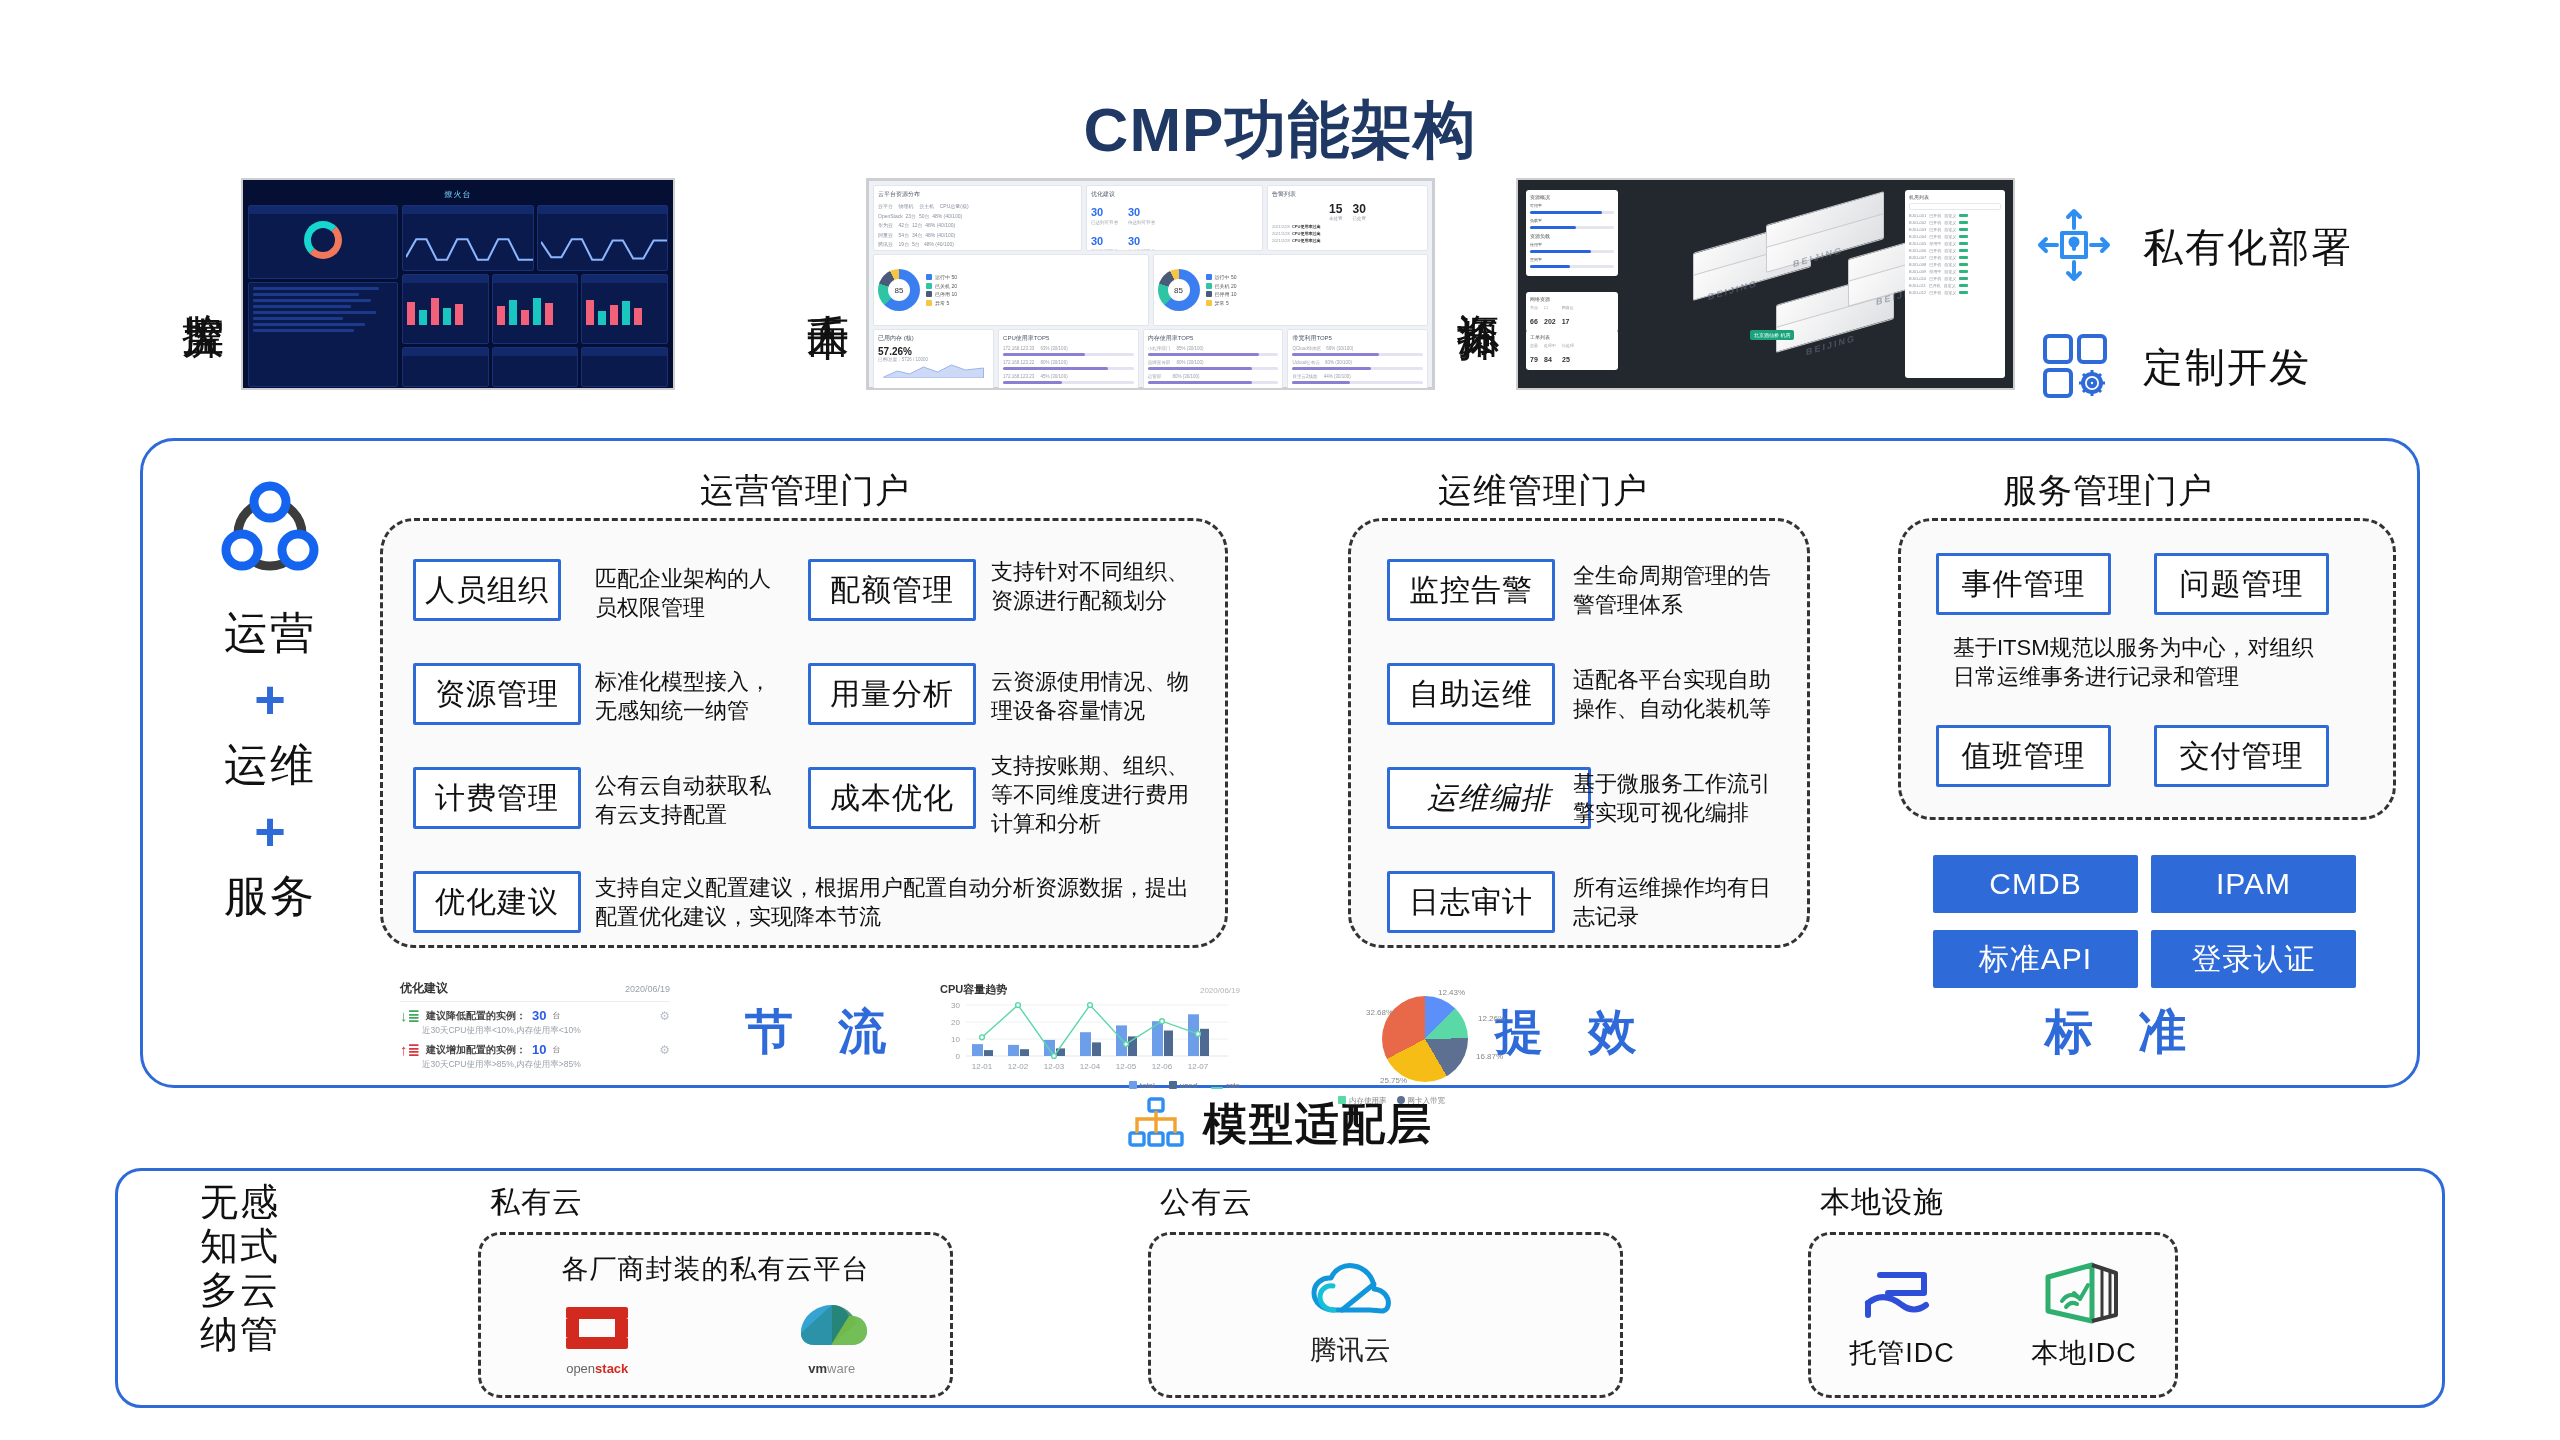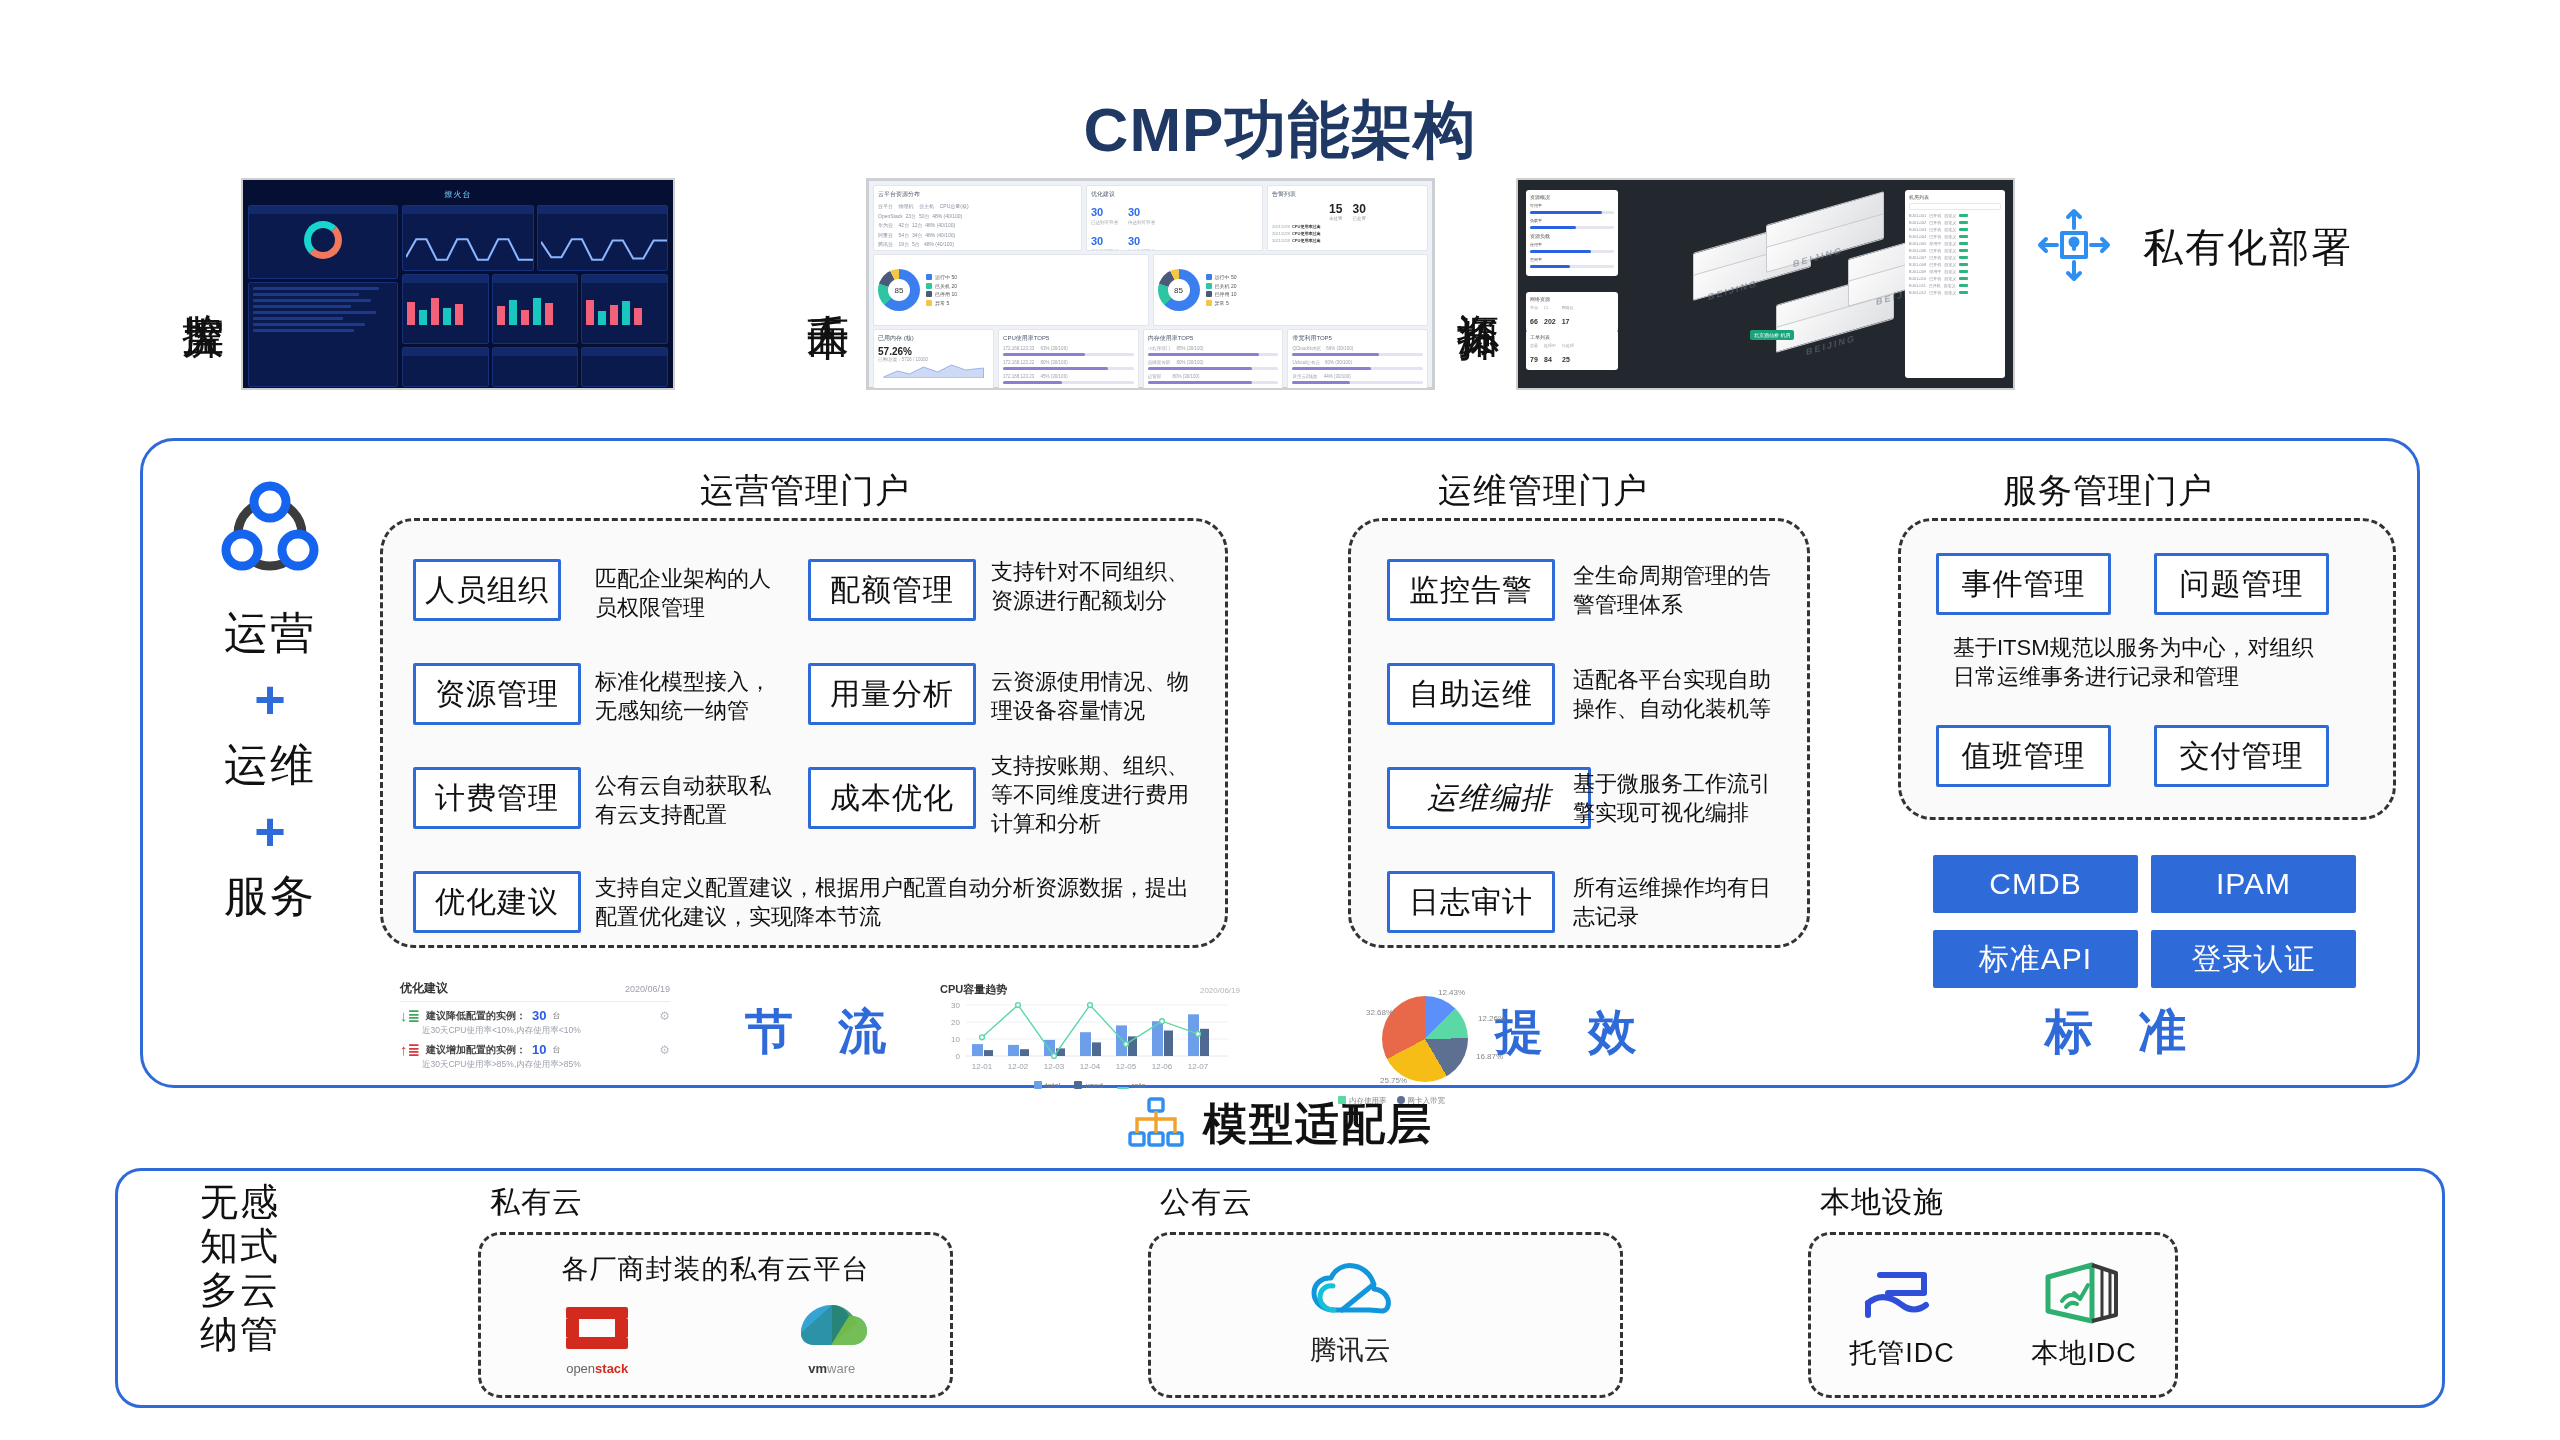--- a/index.html
+++ b/index.html
@@ -126,21 +126,21 @@
   .wg-val { font-size:13px; color:#2b5ce6; font-weight:bold; }
   .wg-unit{ font-size:8px; color:#777; }
   .wg-sub { font-size:8.5px; color:#9aa0aa; margin:0 0 5px 22px;}
   .gear { margin-left:auto; color:#b9bec7; font-size:12px; }
   .arrow-ico { font-size:15px; font-weight:bold; line-height:1; }
 
   .chart-box { position:absolute; }
   .cb-title { font-size:11px; font-weight:bold; color:#333; }
   .cb-date { font-size:8px; color:#b0b4bb; }
   .axis-lbl { font-size:8px; fill:#9aa0aa; }
-  .cb-legend { display:flex; gap:14px; justify-content:center; font-size:8px; color:#777; margin-top:2px;}
+  .cb-legend { display:flex; gap:14px; justify-content:flex-end; font-size:8px; color:#777; margin-top:2px;}
   .lg-sw { width:8px;height:8px;display:inline-block;margin-right:3px;border-radius:1px;vertical-align:-1px;}
 
   .pie-box { position:absolute; }
   .pie { width:86px;height:86px;border-radius:50%;
     background: conic-gradient(#5b8ff9 0 12.43%, #5ad8a6 12.43% 24.69%, #5d7092 24.69% 41.56%, #f6bd16 41.56% 67.31%, #e8684a 67.31% 100%);}
   .pie-lbl { position:absolute; font-size:8px; color:#888; }
   .pie-legend { font-size:7.5px; color:#888; display:flex; gap:10px; margin-top:4px; }
 
   
   .adapter { position:absolute; left:0; top:1095px; width:2560px; display:flex; align-items:center; justify-content:center; gap:18px; }
@@ -534,20 +534,35 @@
           <path d="M39 22 V5 M33 11 l6-6 6 6"></path>
           <path d="M39 56 V73 M33 67 l6 6 6-6"></path>
           <path d="M22 39 H5 M11 33 l-6 6 6 6"></path>
           <path d="M56 39 H73 M67 33 l6 6 -6 6"></path>
         </g>
       </svg>
     </span>
     <span class="feat-label">私有化部署</span>
   </div>
 
+  <div class="feat" style="left:2035px; top:326px;">
+    <span>
+      <svg width="78" height="78" viewBox="0 0 78 78">
+        <g stroke="#2f6ad9" stroke-width="4" fill="none">
+          <rect x="10" y="10" width="26" height="26" rx="4"></rect>
+          <rect x="44" y="10" width="26" height="26" rx="4"></rect>
+          <rect x="10" y="44" width="26" height="26" rx="4"></rect>
+          <circle cx="57" cy="57" r="9"></circle>
+          <circle cx="57" cy="57" r="3.2"></circle>
+          <path d="M57 44 v4 M57 66 v4 M44 57 h4 M66 57 h4 M48 48 l3 3 M63 63 l3 3 M66 48 l-3 3 M51 63 l-3 3" stroke-width="3"></path>
+        </g>
+      </svg>
+    </span>
+    <span class="feat-label">定制开发</span>
+  </div>
 
   <div class="main-panel"></div>
 
   <div class="pillars">
     <span>
       <svg width="110" height="106" viewBox="0 0 110 106">
         <circle cx="55" cy="56" r="32" fill="none" stroke="#3c3c3c" stroke-width="9"></circle>
         <circle cx="55" cy="24" r="16" fill="#fff" stroke="#1464f0" stroke-width="9"></circle>
         <circle cx="27" cy="72" r="16" fill="#fff" stroke="#1464f0" stroke-width="9"></circle>
         <circle cx="83" cy="72" r="16" fill="#fff" stroke="#1464f0" stroke-width="9"></circle>

